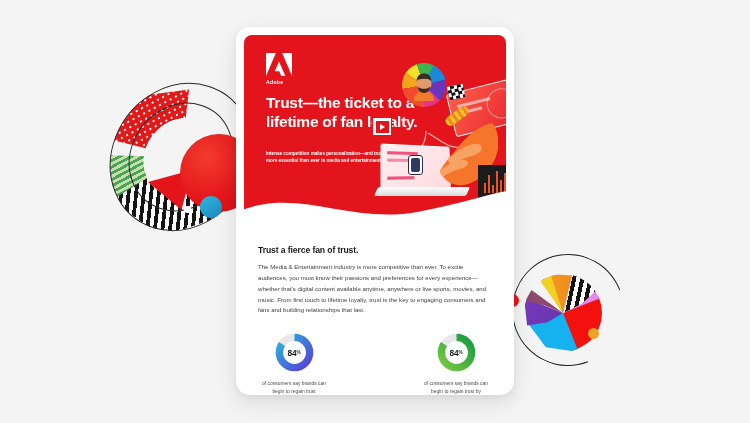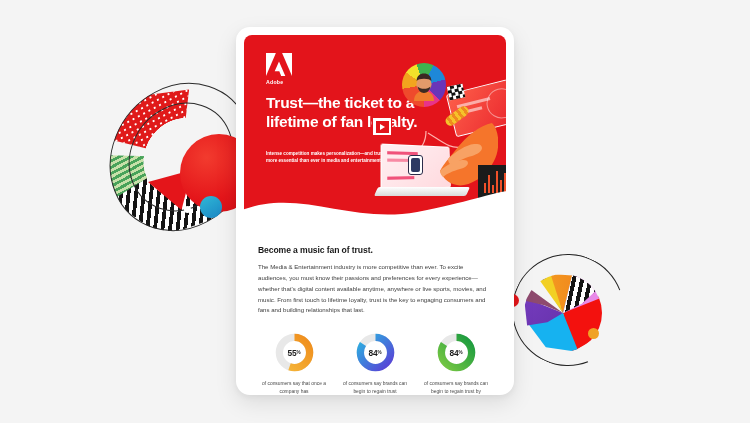--- a/index.html
+++ b/index.html
@@ -476,45 +476,26 @@
       </div>
       <div class="red-arrow"></div>
     </div>
 
     <svg class="hero-wave" viewBox="0 0 280 42" preserveAspectRatio="none">
       <path d="M0 20 C 60 -2, 110 34, 180 22 C 230 13, 258 2, 280 0 L280 42 L0 42 Z" fill="#ffffff"></path>
     </svg>
   </div>
 
   <div class="body-sec">
-    <div class="body-h">Become a music fan of trust.</div>
+    <div class="body-h">Trust a fierce fan of trust.</div>
     <div class="body-p">The Media &amp; Entertainment industry is more competitive than ever. To excite audiences, you must know their passions and preferences for every experience—whether that's digital content available anytime, anywhere or live sports, movies, and music. From first touch to lifetime loyalty, trust is the key to engaging consumers and fans and building relationships that last.</div>
   </div>
 
   <div class="stats">
 
-    <div class="stat">
-      <div class="donut-wrap">
-        <svg class="donut" viewBox="0 0 42 42">
-          <defs>
-            <linearGradient id="g1" x1="0" y1="0" x2="1" y2="1">
-              <stop offset="0%" stop-color="#f6b93b"></stop>
-                <stop offset="100%" stop-color="#ef8c1c"></stop>
-            </linearGradient>
-          </defs>
-          <circle cx="21" cy="21" r="15.5" fill="none" stroke="#e8e8e8" stroke-width="7.5"></circle>
-          <circle cx="21" cy="21" r="15.5" fill="none" stroke="url(#g1)" stroke-width="7.5" stroke-dasharray="53.6 97.4" stroke-linecap="butt"></circle>
-        </svg>
-        <div class="donut-label">
-            <span>55</span>
-            <sup>%</sup>
-          </div>
-      </div>
-      <div class="stat-cap">of consumers say that once a company has</div>
-    </div>
 
     <div class="stat">
       <div class="donut-wrap">
         <svg class="donut" viewBox="0 0 42 42">
           <defs>
             <linearGradient id="g2" x1="1" y1="0" x2="0" y2="1">
               <stop offset="0%" stop-color="#2bb3e0"></stop>
                 <stop offset="100%" stop-color="#5a3fd6"></stop>
             </linearGradient>
           </defs>

